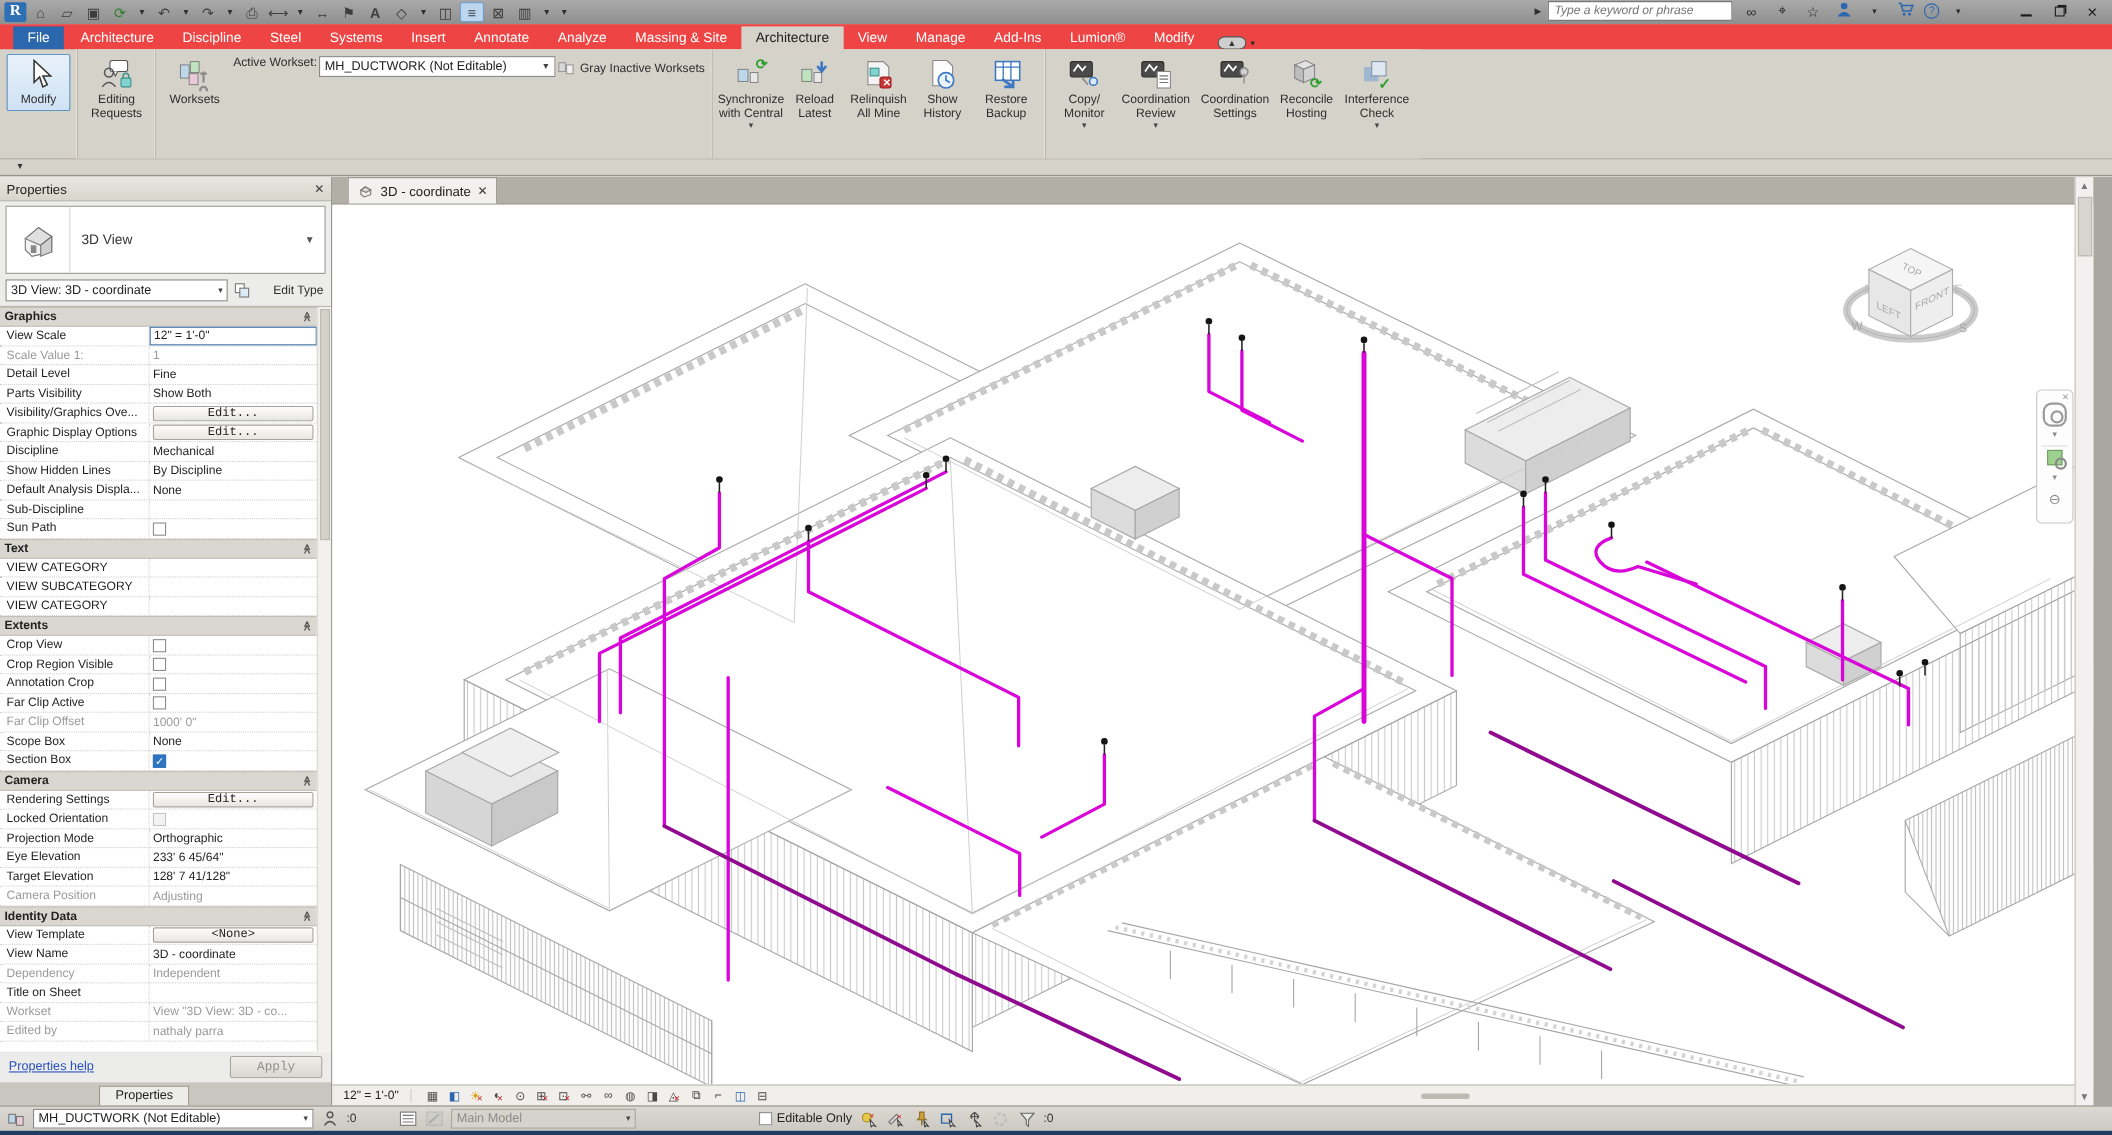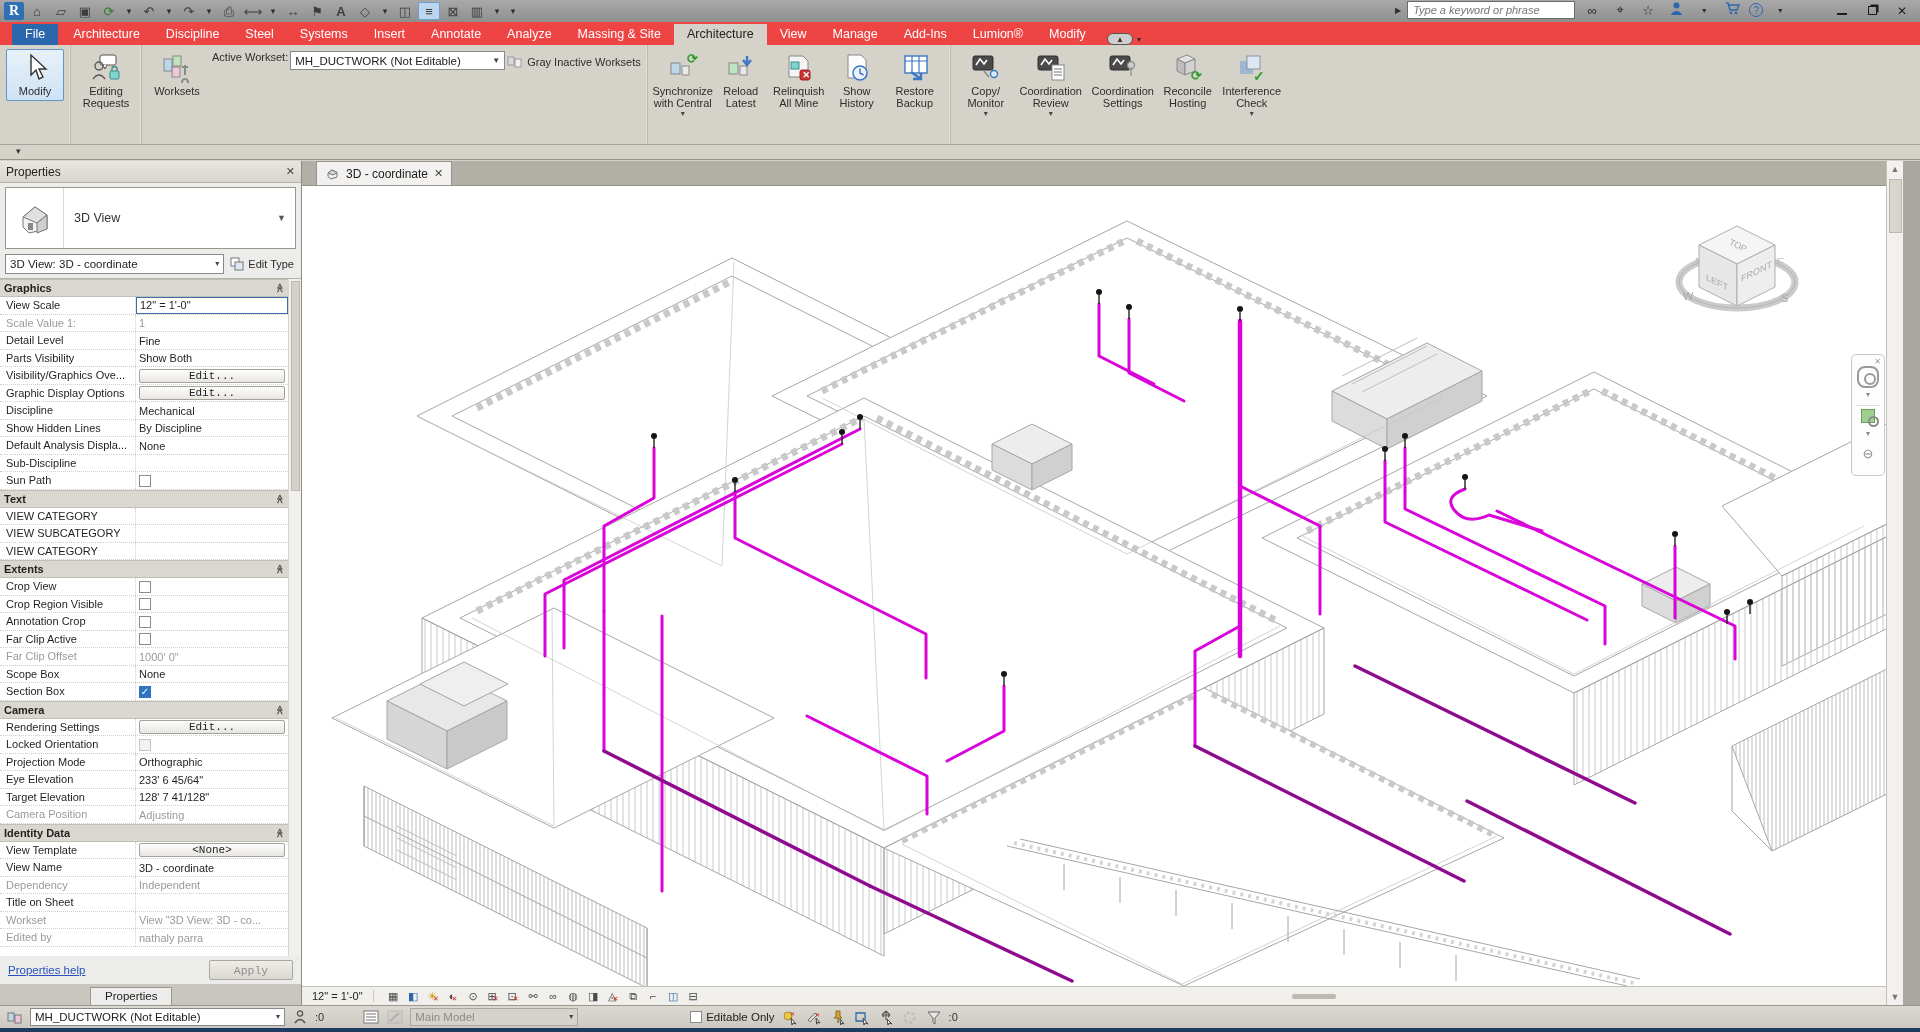--- a/index.html
+++ b/index.html
@@ -59,21 +59,21 @@
   #palette { position:absolute; left:0; top:0; width:302px; height:844px; background:#ececea; border-right:1px solid #8e8b84; display:flex; flex-direction:column;}
   #pal-header { height:22px; background:linear-gradient(#e9e6df,#d8d5cd); display:flex; align-items:center;
     justify-content:space-between; padding:0 6px; font-size:12px; color:#222; border-bottom:1px solid #b5b2aa;}
   #type-selector { margin:4px 5px 2px; height:62px; background:#fff; border:1px solid #9a978f; display:flex; align-items:center; }
   #type-icon-box { width:58px; height:100%; border-right:1px solid #d8d8d8; display:flex; align-items:center; justify-content:center; }
   #type-name { flex:1; font-size:12.5px; color:#333; padding-left:10px;}
   #type-caret { width:18px; text-align:center; color:#555; font-size:9px; align-self:stretch; display:flex; align-items:center;}
   #selector-row { display:flex; align-items:center; gap:4px; padding:3px 5px 4px; }
   #view-selector { flex:1; height:20px; background:#fff; border:1px solid #898989; display:flex;
     align-items:center; justify-content:space-between; padding:0 4px; font-size:11.5px; }
-  #edit-type-btn { display:flex; align-items:center; gap:3px; font-size:11px; color:#2d2d2d; padding:1px 2px;text-align:right;}
+  #edit-type-btn { display:flex; align-items:center; gap:20px; font-size:11px; color:#2d2d2d; padding:1px 2px;text-align:right;}
   #prop-scroll { flex:1; position:relative; background:#fff; border-top:1px solid #b5b2aa; overflow:hidden; display:flex;}
   #prop-grid { flex:1; }
   .psec { height:18px; background:#dad7d0; border-top:1px solid #c2bfb7; border-bottom:1px solid #c2bfb7;
     font-weight:bold; font-size:11px; display:flex; align-items:center; justify-content:space-between; padding:0 4px; }
   .chev { display:inline-block; transform:rotate(90deg); font-size:9px; color:#555; }
   .prow { height:17.5px; display:flex; border-bottom:1px dotted #cfcfcf; font-size:11px; }
   .plabel { width:136px; padding:2px 2px 0 6px; border-right:1px dotted #cfcfcf; white-space:nowrap; overflow:hidden; color:#1f1f1f;}
   .pvalue { flex:1; padding:1px 3px 0; white-space:nowrap; overflow:hidden; color:#1f1f1f; display:flex; align-items:center;}
   .prow.dis .plabel, .prow.dis .pvalue { color:#9a9a9a; }
   .pvalue.pinput { border:1px solid #3b6ea5; background:#fff; margin:0; padding:0 3px; }

